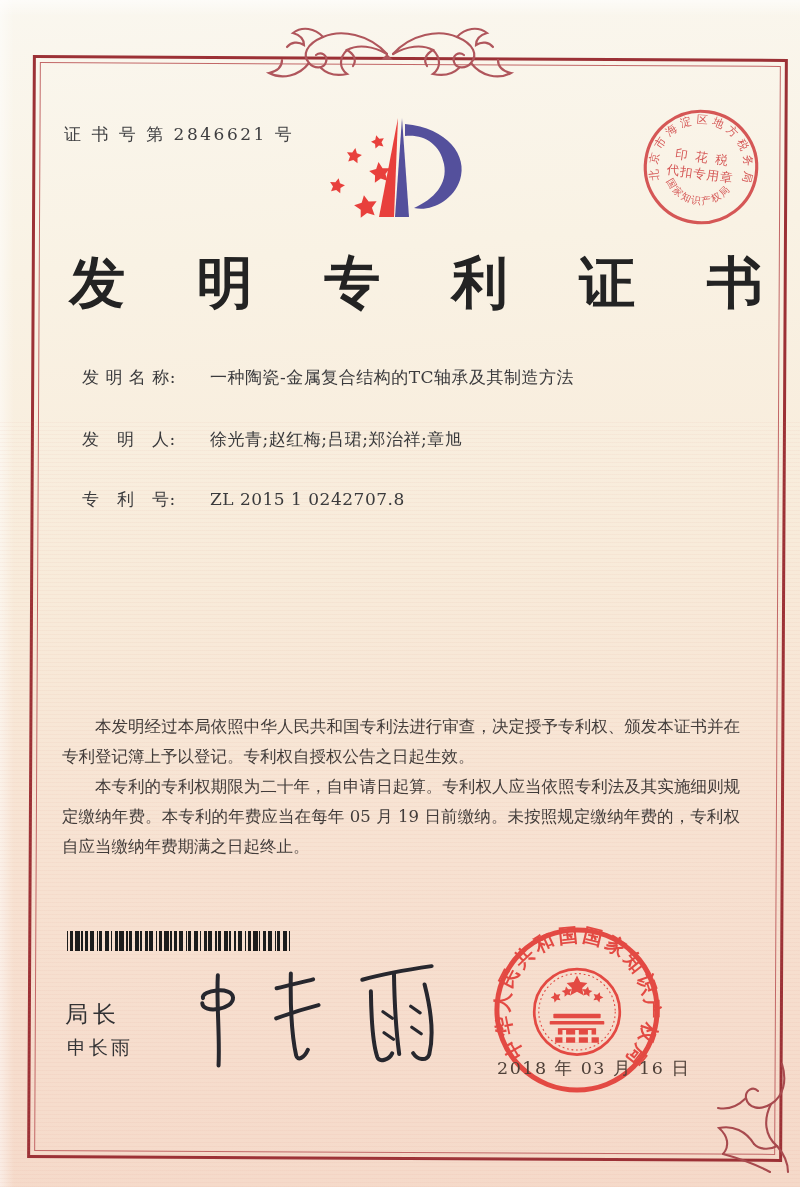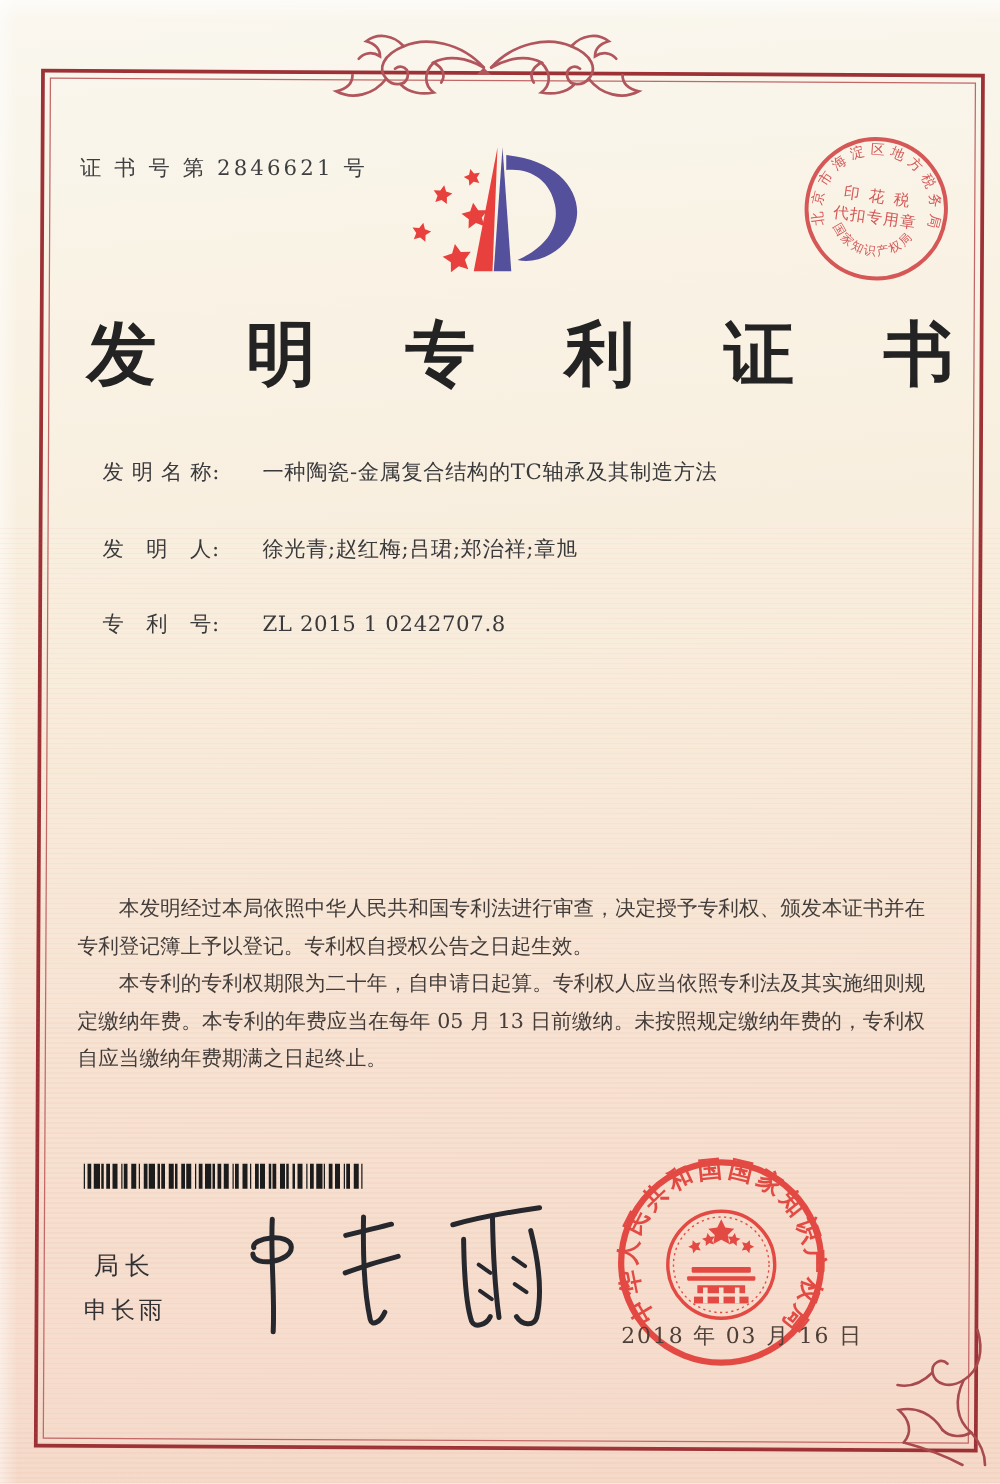--- a/index.html
+++ b/index.html
@@ -30,21 +30,21 @@
   .field{position:absolute;left:64px;width:690px;font-size:17px;color:#3a3a3c;
     letter-spacing:0.5px;white-space:nowrap;margin-left:18px;}
   .flabel{display:inline-block;width:122px;}
   .fvalue{display:inline-block;}
   .paras{position:absolute;left:62px;top:712px;width:678px;font-size:16.5px;
     line-height:1.82;color:#423c3a;text-align:justify;}
   .paras p{margin:0;text-indent:2em;}
   .barcode{position:absolute;left:67px;top:931px;width:226px;height:20px;
     display:flex;align-items:stretch;}
   .barcode span{display:block;height:100%;background:#1c1c1c;}
-  .sig-title{position:absolute;left:75px;top:999px;font-size:20px;
+  .sig-title{position:absolute;left:65px;top:999px;font-size:23px;
     letter-spacing:5px;color:#323234;}
   .sig-name{position:absolute;left:67px;top:1035px;font-size:19px;
     letter-spacing:3px;color:#323234;}
   .signature{position:absolute;left:196px;top:960px;transform:rotate(-3deg);}
   .seal{position:absolute;left:486px;top:919px;opacity:0.93;}
   .issue-date{position:absolute;left:497px;top:1056px;font-size:17.5px;
     color:#4e4038;letter-spacing:1.5px;}
   svg text{font-family:"DejaVu Serif","Liberation Serif",serif;}
 </style>
 </head>
@@ -129,21 +129,21 @@
     <span class="flabel">发　明　人:</span>
     <span class="fvalue">徐光青;赵红梅;吕珺;郑治祥;章旭</span>
   </div>
   <div class="field" style="top:488px">
     <span class="flabel">专　利　号:</span>
     <span class="fvalue">ZL 2015 1 0242707.8</span>
   </div>
 
   <div class="paras">
     <p>本发明经过本局依照中华人民共和国专利法进行审查，决定授予专利权、颁发本证书并在专利登记簿上予以登记。专利权自授权公告之日起生效。</p>
-    <p>本专利的专利权期限为二十年，自申请日起算。专利权人应当依照专利法及其实施细则规定缴纳年费。本专利的年费应当在每年 05 月 13 日前缴纳。未按照规定缴纳年费的，专利权自应当缴纳年费期满之日起终止。</p>
+    <p>本专利的专利权期限为二十年，自申请日起算。专利权人应当依照专利法及其实施细则规定缴纳年费。本专利的年费应当在每年 05 月 19 日前缴纳。未按照规定缴纳年费的，专利权自应当缴纳年费期满之日起终止。</p>
   </div>
 
   <div class="barcode" id="barcode">
       <span style="width: 1.6px; margin-right: 1.4px;"></span>
       <span style="width: 3.2px; margin-right: 2.8px;"></span>
       <span style="width: 4.8px; margin-right: 1.4px;"></span>
       <span style="width: 1.6px; margin-right: 2.8px;"></span>
       <span style="width: 3.2px; margin-right: 1.4px;"></span>
       <span style="width: 4.8px; margin-right: 2.8px;"></span>
       <span style="width: 1.6px; margin-right: 1.4px;"></span>

